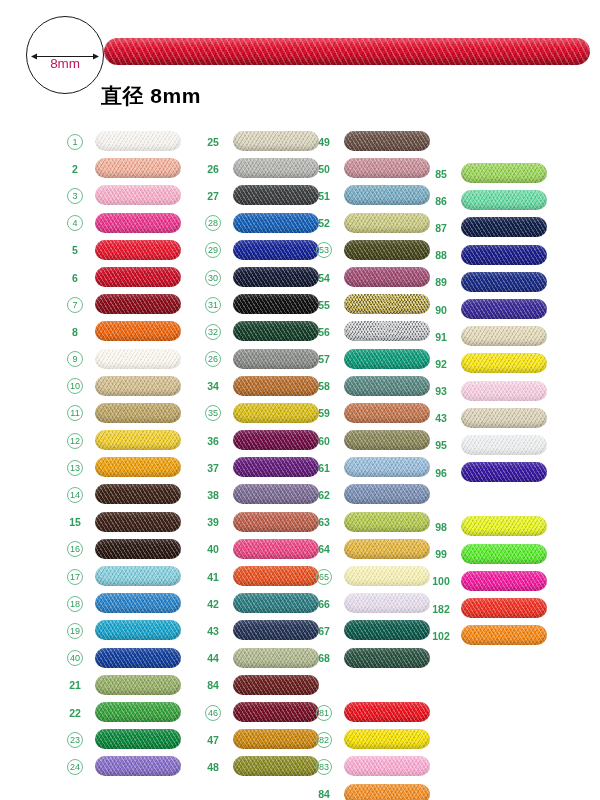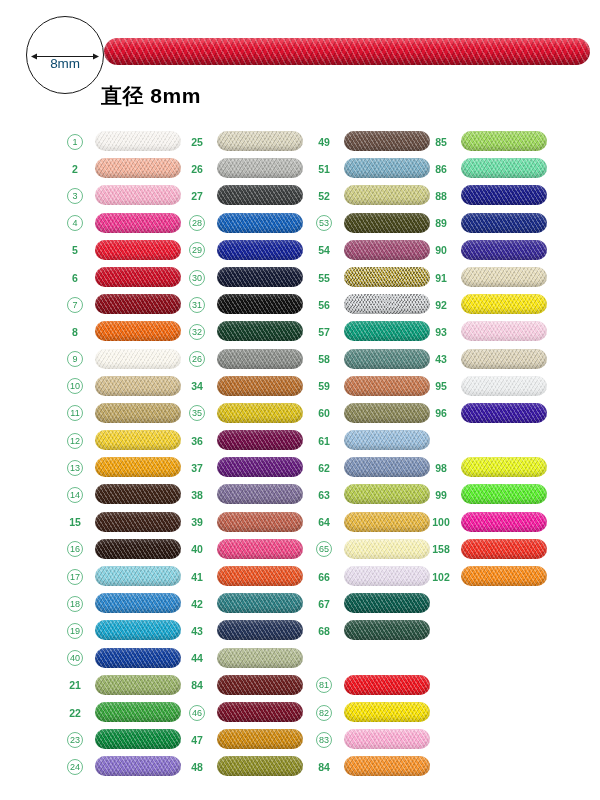--- a/index.html
+++ b/index.html
@@ -26,21 +26,21 @@
     border-radius: 50%;
     background: #ffffff;
   }
   .dia-arrow {
     position: absolute; left: 31px; top: 52px;
     width: 68px; height: 9px;
   }
   .dia-label {
     position: absolute; left: 26px; top: 56px;
     width: 78px; text-align: center;
-    font-size: 13.5px; color: #0c4a6e;
+    font-size: 13.5px; color: #be185d;
     letter-spacing: -0.2px;
   }
 
   .rope-hero {
     position: absolute; left: 104px; top: 33px;
     width: 486px; height: 38px;
   }
   .rope-hero .body {
     position: absolute; left: 0; top: 5px;
     width: 486px; height: 27px;
@@ -59,23 +59,23 @@
     position: absolute; left: 101px; top: 82px;
     font-size: 21px; font-weight: bold; color: #000;
     letter-spacing: 0.5px;
   }
 
   
   .grid { position: absolute; left: 0; top: 128px; width: 600px; height: 672px; }
 
   .column { position: absolute; top: 0; width: 125px; }
   .col-0 { left: 62px; }
-  .col-1 { left: 184px; }
+  .col-1 { left: 200px; }
   .col-2 { left: 311px; }
-  .col-3 { left: 428px; }
+  .col-3 { left: 428px; margin-top: 32px; }
 
   .row {
     position: relative;
     height: 27.2px;
     width: 125px;
   }
   .row.spacer-after { margin-bottom: 27.2px; }
 
   .num {
     position: absolute; left: 0; top: 50%;
@@ -351,20 +351,24 @@
           <div class="num">48</div>
           <div class="swatch" style="background: rgb(143, 143, 42);"></div>
         </div>
       </div>
     <div class="column col-2">
         <div class="row">
           <div class="num">49</div>
           <div class="swatch" style="background: rgb(107, 82, 71);"></div>
         </div>
         <div class="row">
+          <div class="num">50</div>
+          <div class="swatch" style="background: rgb(204, 146, 156);"></div>
+        </div>
+        <div class="row">
           <div class="num">51</div>
           <div class="swatch" style="background: rgb(126, 176, 199);"></div>
         </div>
         <div class="row">
           <div class="num">52</div>
           <div class="swatch" style="background: rgb(207, 206, 135);"></div>
         </div>
         <div class="row">
           <div class="num circled">53</div>
           <div class="swatch" style="background: rgb(74, 74, 31);"></div>
@@ -449,20 +453,24 @@
     <div class="column col-3">
         <div class="row">
           <div class="num">85</div>
           <div class="swatch" style="background: rgb(159, 217, 94);"></div>
         </div>
         <div class="row">
           <div class="num">86</div>
           <div class="swatch" style="background: rgb(109, 223, 168);"></div>
         </div>
         <div class="row">
+          <div class="num">87</div>
+          <div class="swatch" style="background: rgb(17, 32, 75);"></div>
+        </div>
+        <div class="row">
           <div class="num">88</div>
           <div class="swatch" style="background: rgb(29, 31, 140);"></div>
         </div>
         <div class="row">
           <div class="num">89</div>
           <div class="swatch" style="background: rgb(27, 45, 135);"></div>
         </div>
         <div class="row">
           <div class="num">90</div>
           <div class="swatch" style="background: rgb(58, 43, 153);"></div>
@@ -497,21 +505,21 @@
         </div>
         <div class="row">
           <div class="num">99</div>
           <div class="swatch" style="background: rgb(94, 240, 50);"></div>
         </div>
         <div class="row">
           <div class="num">100</div>
           <div class="swatch" style="background: rgb(246, 31, 162);"></div>
         </div>
         <div class="row">
-          <div class="num">158</div>
+          <div class="num">182</div>
           <div class="swatch" style="background: rgb(244, 52, 39);"></div>
         </div>
         <div class="row">
           <div class="num">102</div>
           <div class="swatch" style="background: rgb(250, 141, 28);"></div>
         </div>
       </div>
   </div>
 
 </div>

